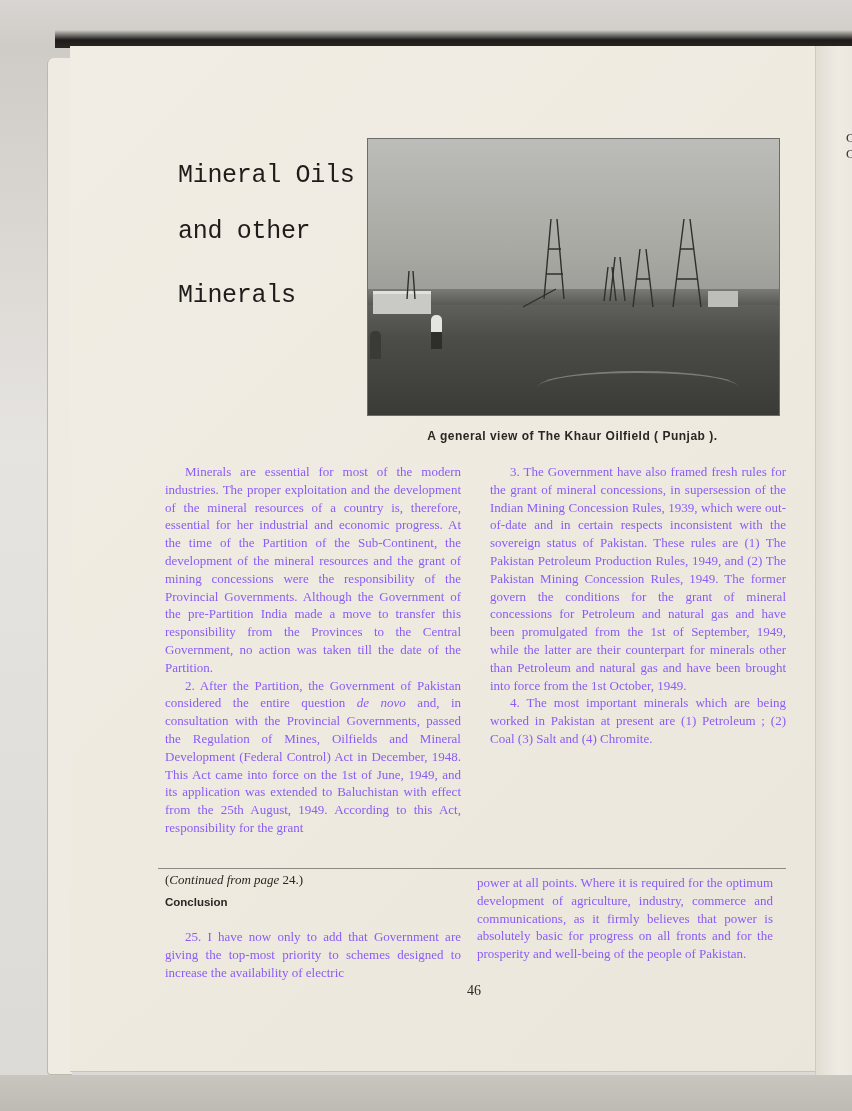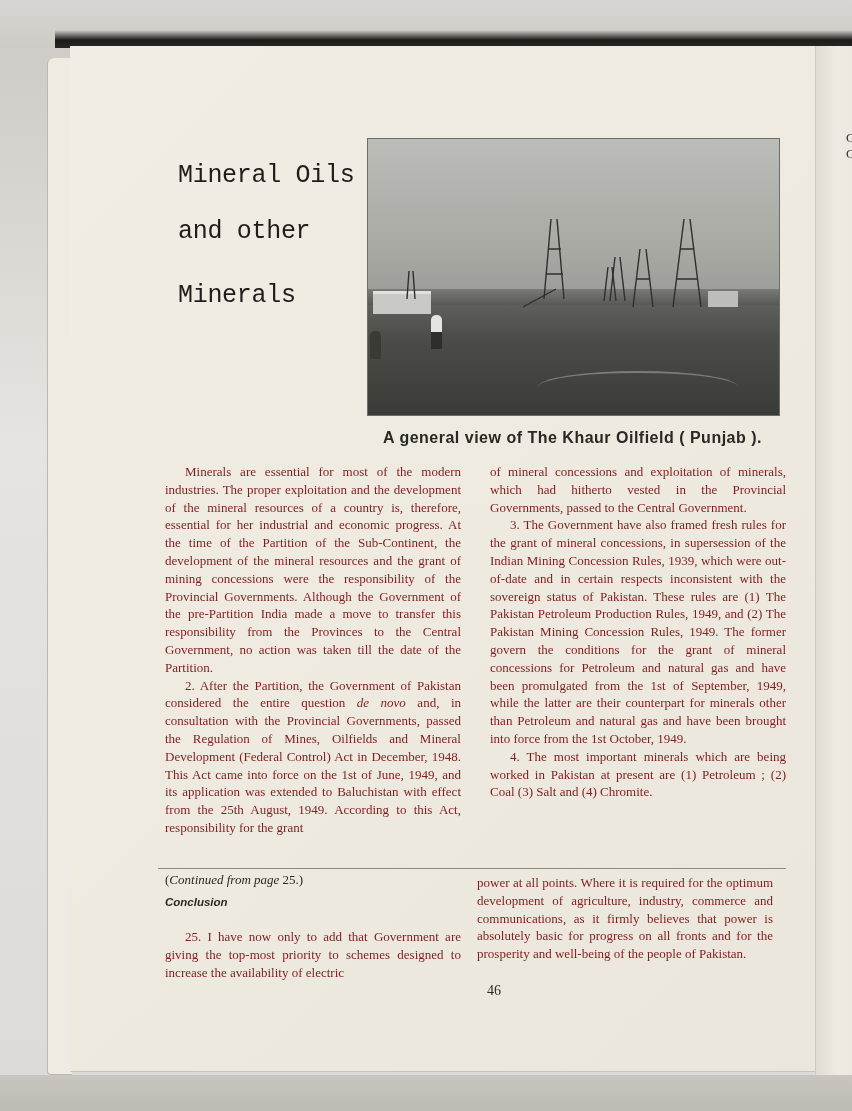--- a/index.html
+++ b/index.html
@@ -69,46 +69,46 @@
     position:absolute; left:2px; top:192px; width:11px; height:28px; background:#3a3a37; border-radius:5px 5px 0 0;
   }
   .photo .path {
     position:absolute; left:170px; top:232px; width:200px; height:30px;
     border-top:2px solid #7d7d78; border-radius:50% 50% 0 0;
   }
 
   .caption {
     position:absolute; left:367px; top:429px; width:411px; text-align:center;
     font-family: "Liberation Sans", "DejaVu Sans", sans-serif; font-weight:bold;
-    font-size:16px; letter-spacing:0.5px; color:#2a2724;
+    font-size:12px; letter-spacing:0.5px; color:#2a2724;
   }
 
   .col {
     position:absolute; font-size:13px; line-height:17.8px; text-align:justify;
-    color:#7f1d1d;
+    color:#8b5cf6;
   }
   .col p { margin:0; text-indent:20px; }
   .col p.noindent { text-indent:0; }
   .col1 { left:165px; top:463px; width:296px; }
   .col2 { left:490px; top:463px; width:296px; }
   .rule {
     position:absolute; left:158px; top:868px; width:628px; height:1px; background:#8e8a83;
   }
   .cont {
     position:absolute; left:165px; top:872px; font-size:13px; font-style:italic;
   }
   .cont .roman { font-style:normal; }
   .concl-head {
     position:absolute; left:165px; top:896px;
-    font-family: "Liberation Sans", "DejaVu Sans", sans-serif; font-weight:bold; font-size:11.5px;font-style:italic;
+    font-family: "Liberation Sans", "DejaVu Sans", sans-serif; font-weight:bold; font-size:11.5px;
   }
   .col3 { left:165px; top:928px; width:296px; }
   .col4 { left:477px; top:874px; width:296px; }
   .pagenum {
-    position:absolute; left:487px; top:983px; font-size:14px; color:#2b2825;text-align:right;
+    position:absolute; left:467px; top:983px; font-size:14px; color:#2b2825;text-align:right;
   }
 </style>
 </head>
 <body>
 
 <div class="top-shadow"></div>
 <div class="page-edge"></div>
 <div class="next-page">
   <span class="glyph" style="top:84px">C</span>
   <span class="glyph" style="top:100px">C</span>
@@ -144,28 +144,27 @@
 </div>
 
 <div class="caption">A general view of The Khaur Oilfield ( Punjab ).</div>
 
 <div class="col col1">
   <p>Minerals are essential for most of the modern industries. The proper exploitation and the development of the mineral resources of a country is, therefore, essential for her industrial and economic progress. At the time of the Partition of the Sub-Continent, the development of the mineral resources and the grant of mining concessions were the responsibility of the Provincial Governments. Although the Government of the pre-Partition India made a move to transfer this responsibility from the Provinces to the Central Government, no action was taken till the date of the Partition.</p>
   <p><span>2. After the Partition, the Government of Pakistan considered the entire question </span><i>de novo</i><span> and, in consultation with the Provincial Governments, passed the Regulation of Mines, Oilfields and Mineral Development (Federal Control) Act in December, 1948. This Act came into force on the 1st of June, 1949, and its application was extended to Baluchistan with effect from the 25th August, 1949. According to this Act, responsibility for the grant</span></p>
 </div>
 
 <div class="col col2">
-  <p class="noindent">of mineral concessions and exploitation of minerals, which had hitherto vested in the Provincial Governments, passed to the Central Government.</p>
   <p>3. The Government have also framed fresh rules for the grant of mineral concessions, in supersession of the Indian Mining Concession Rules, 1939, which were out-of-date and in certain respects inconsistent with the sovereign status of Pakistan. These rules are (1) The Pakistan Petroleum Production Rules, 1949, and (2) The Pakistan Mining Concession Rules, 1949. The former govern the conditions for the grant of mineral concessions for Petroleum and natural gas and have been promulgated from the 1st of September, 1949, while the latter are their counterpart for minerals other than Petroleum and natural gas and have been brought into force from the 1st October, 1949.</p>
   <p style="">4. The most important minerals which are being worked in Pakistan at present are (1) Petroleum ; (2) Coal (3) Salt and (4) Chromite.</p>
 </div>
 
 <div class="rule"></div>
 
-<div class="cont"><span class="roman">(</span><span>Continued from page </span><span class="roman">25.)</span></div>
+<div class="cont"><span class="roman">(</span><span>Continued from page </span><span class="roman">24.)</span></div>
 
 <div class="concl-head">Conclusion</div>
 
 <div class="col col3">
   <p>25. I have now only to add that Government are giving the top-most priority to schemes designed to increase the availability of electric</p>
 </div>
 
 <div class="col col4">
   <p class="noindent">power at all points. Where it is required for the optimum development of agriculture, industry, commerce and communications, as it firmly believes that power is absolutely basic for progress on all fronts and for the prosperity and well-being of the people of Pakistan.</p>
 </div>

